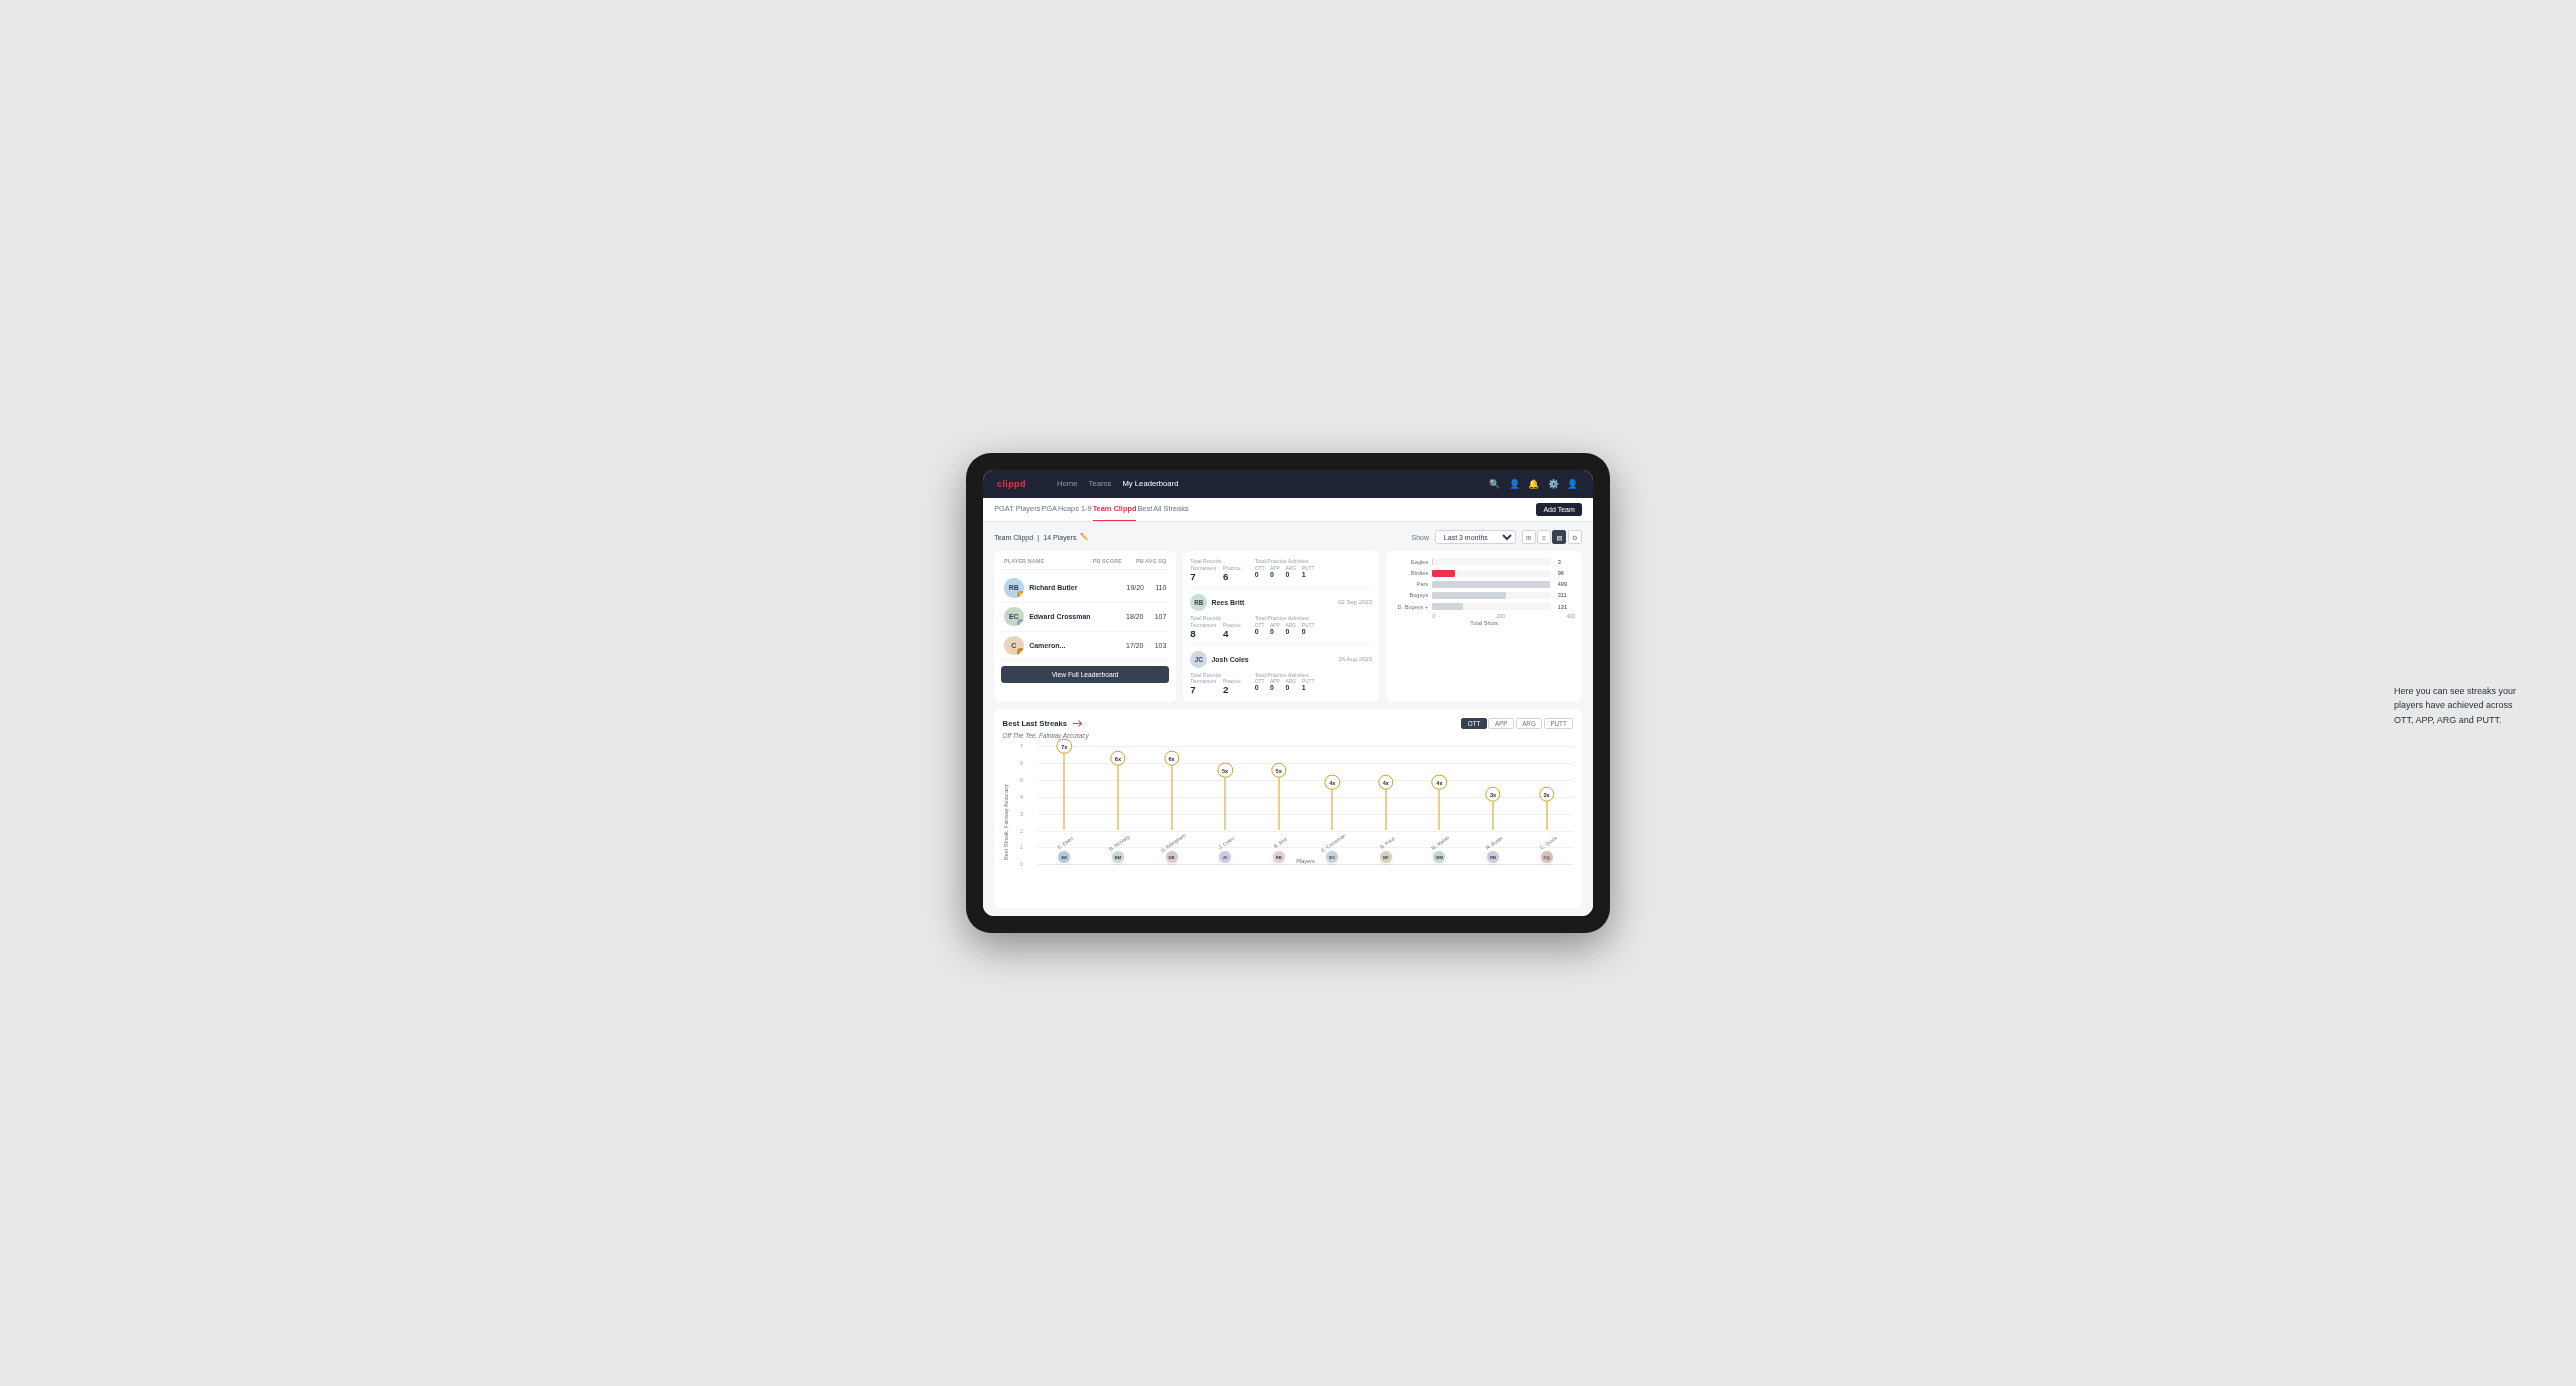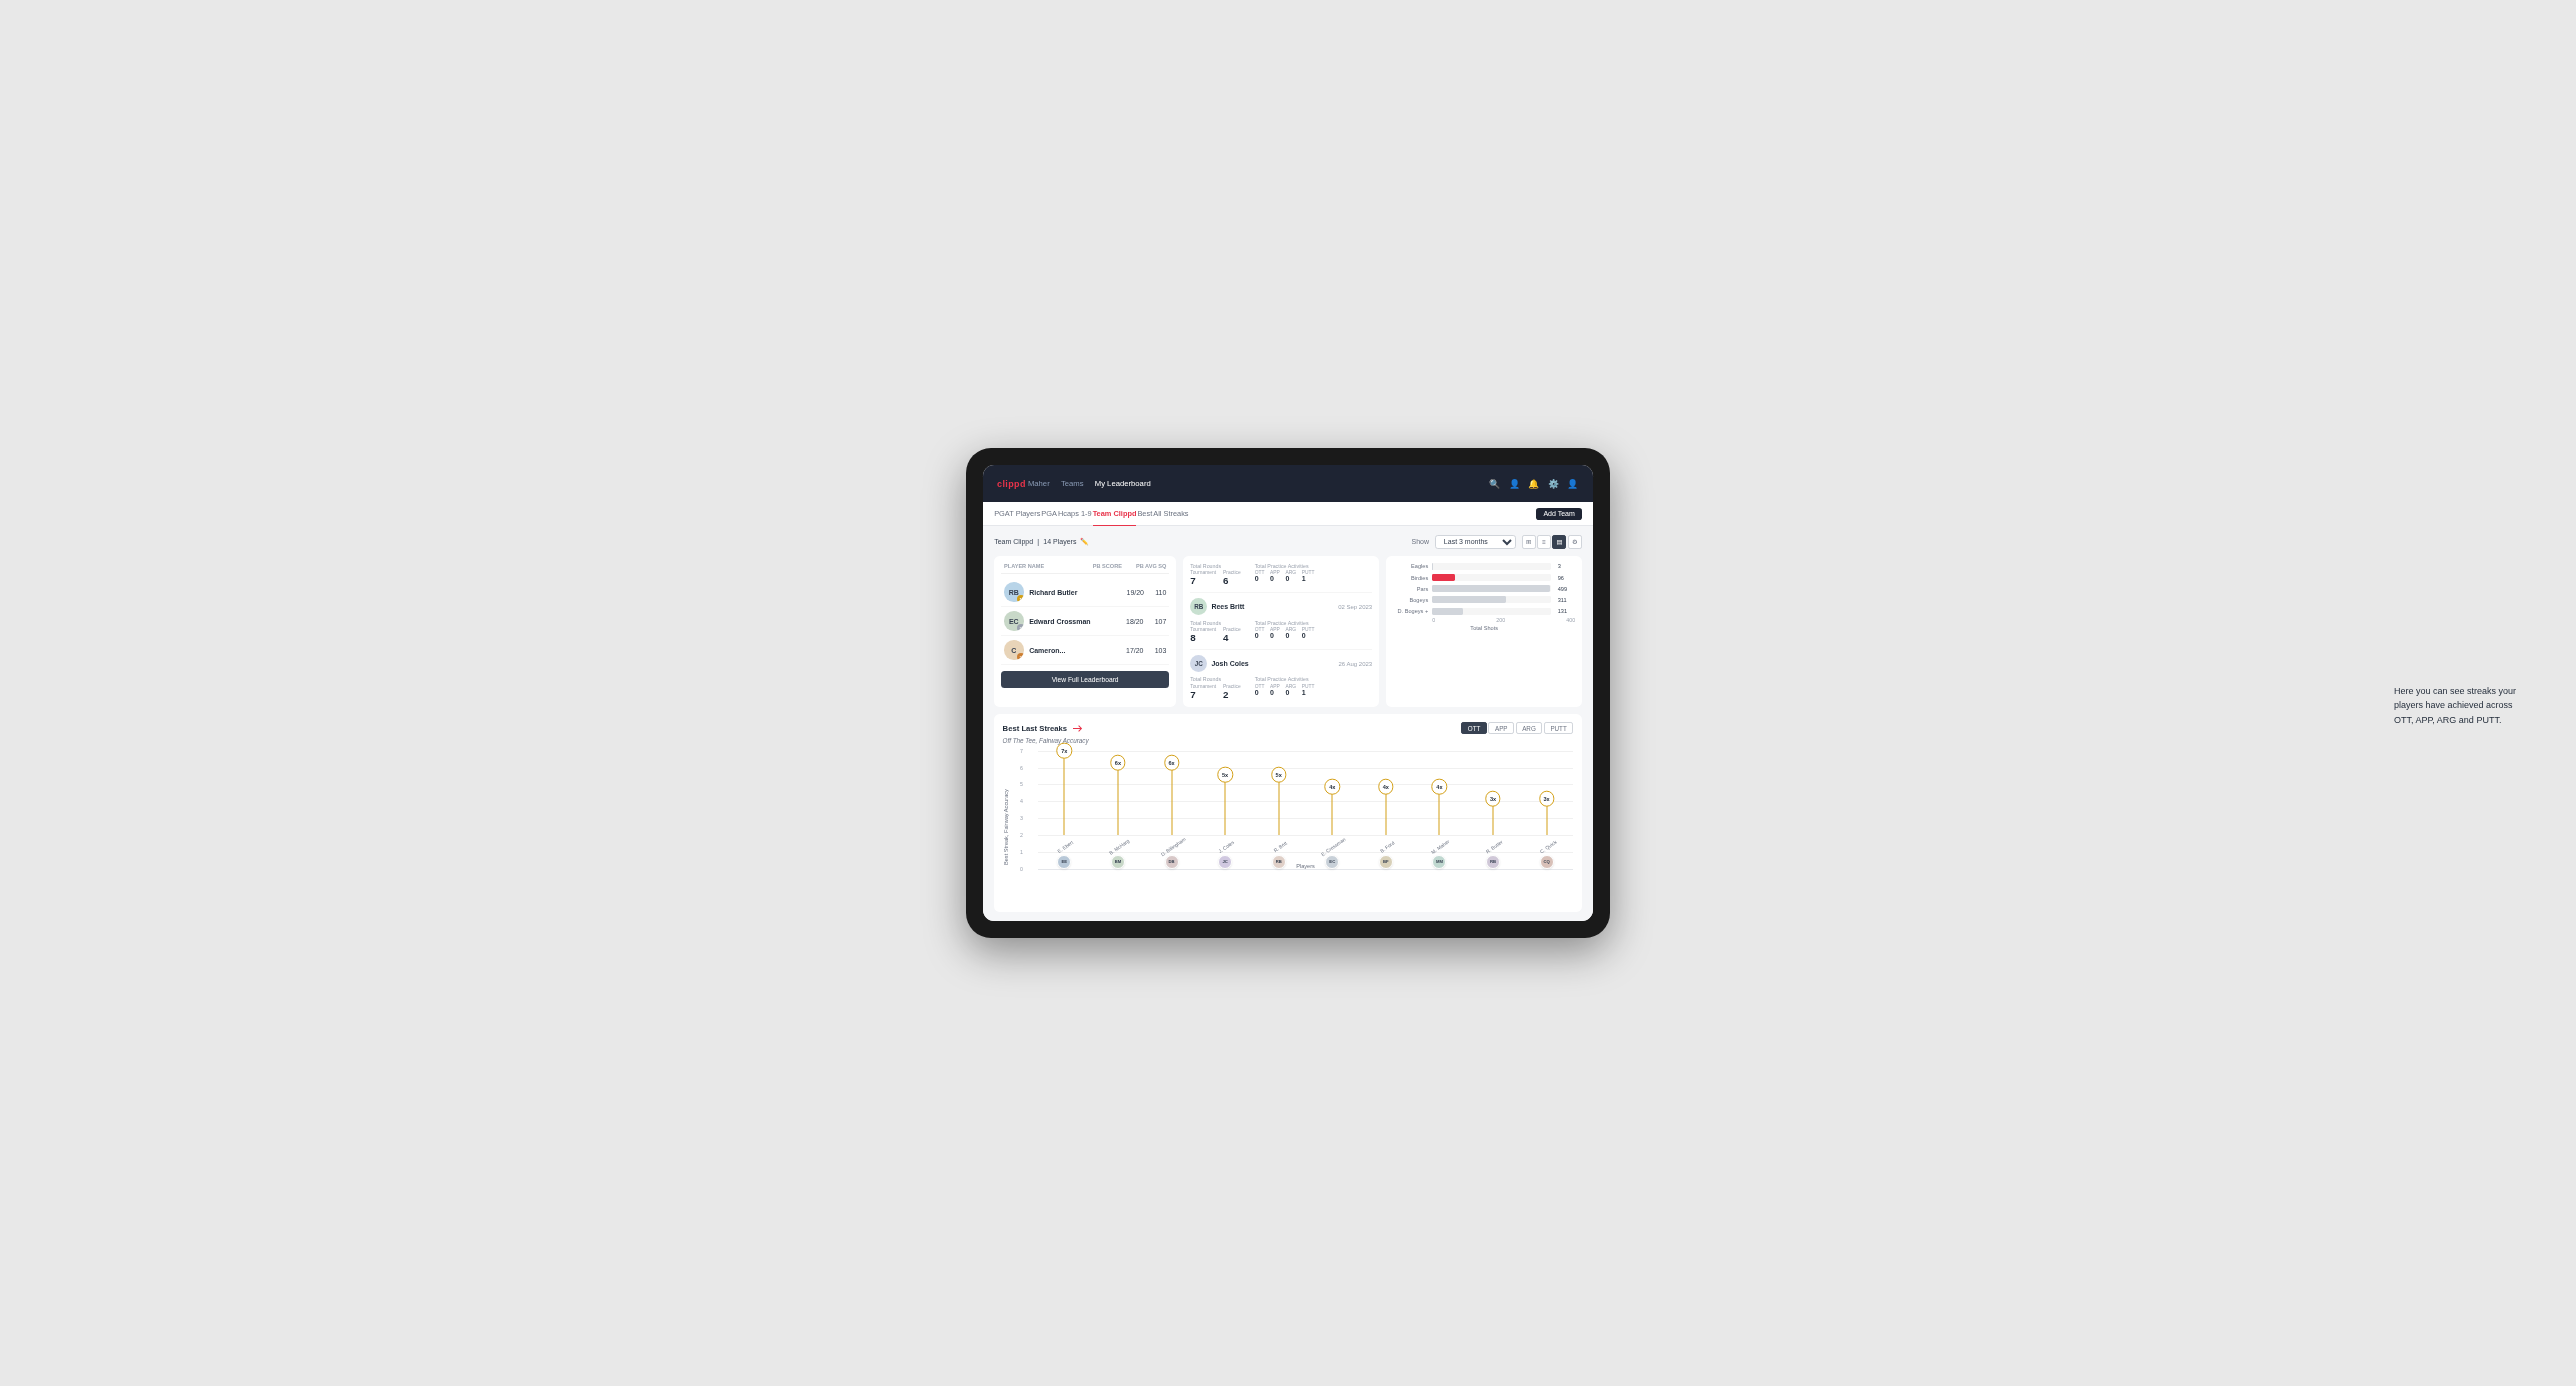--- a/index.html
+++ b/index.html
@@ -23,22 +23,22 @@
       background: #f5f5f5;
       border-radius: 11.2px;
       overflow: hidden;
     }
     
     .nav-bar {
       background: #1e2433;
       display: flex;
       align-items: center;
       padding: 12px 14px;
-      height: 37px;
-      gap: 2px;
+      height: 28px;
+      gap: 31px;
     }
     .nav-logo {
       color: #e8334a;
       font-weight: 700;
       font-size: 9px;
       letter-spacing: 0.4px;
     }
     .nav-links {
       display: flex;
       gap: 11.2px;
@@ -317,21 +317,21 @@
   </style>
 </head>
 <body>
 
 <div class="tablet-outer">
   <div class="tablet-inner">
 
     <div class="nav-bar">
       <div class="nav-logo">clippd</div>
       <div class="nav-links">
-        <span class="nav-link">Maher</span>
+        <span class="nav-link">Home</span>
         <span class="nav-link">Teams</span>
         <span class="nav-link active">My Leaderboard</span>
       </div>
       <div class="nav-actions">
         <span class="nav-icon">🔍</span>
         <span class="nav-icon">👤</span>
         <span class="nav-icon">🔔</span>
         <span class="nav-icon">⚙️</span>
         <span class="nav-icon">👤</span>
       </div>

